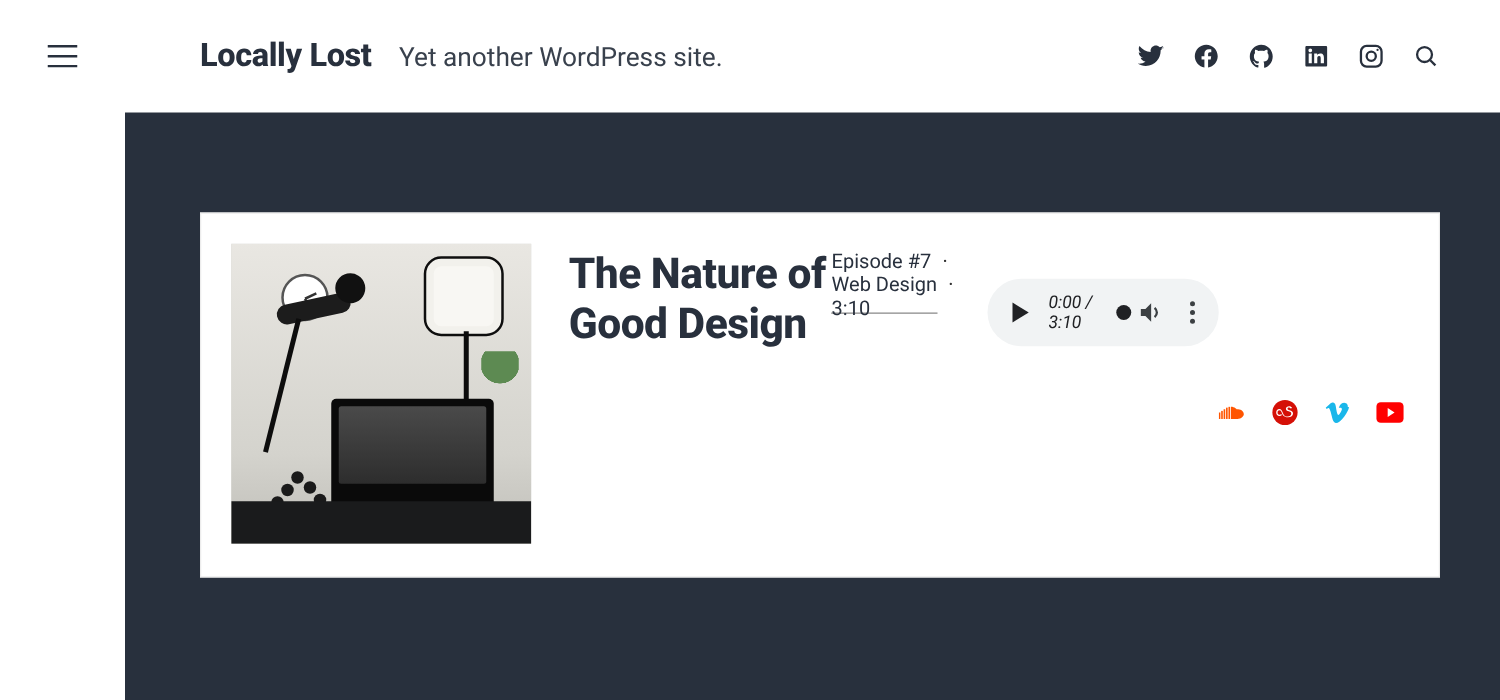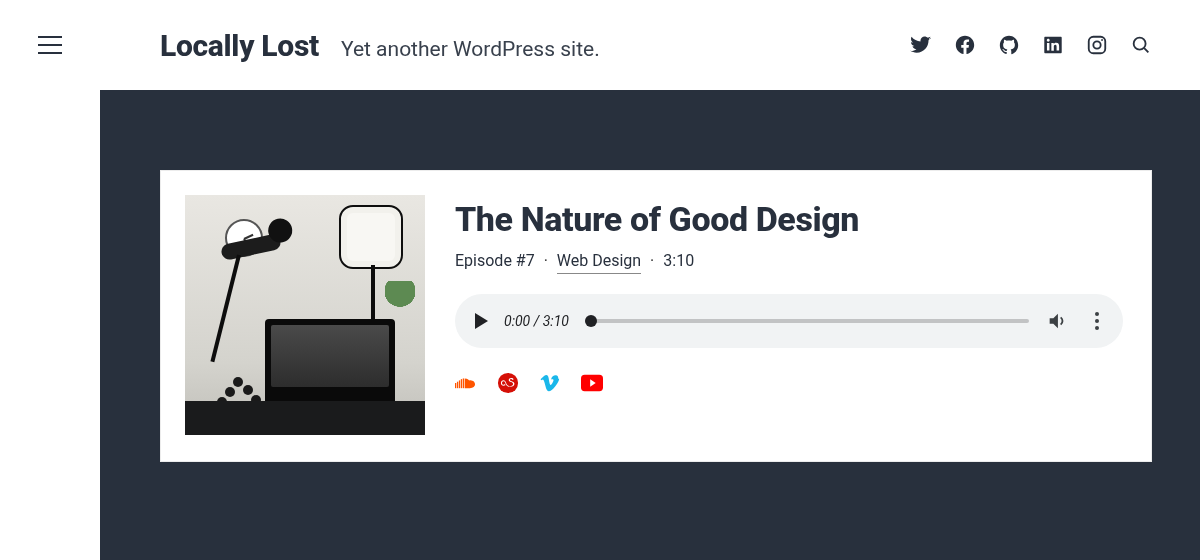--- a/index.html
+++ b/index.html
@@ -13,21 +13,21 @@
   .header{
     position:absolute;left:0;top:0;width:1200px;height:90px;
     background:#fff;display:flex;align-items:center;
   }
   .menu-btn{
     width:100px;height:90px;display:flex;align-items:center;justify-content:center;
     cursor:pointer;
   }
   .menu-btn svg{vertical-align:middle}
   .brand{margin-left:60px;display:flex;align-items:baseline}
-  .site-title{font-size:30px;font-weight:800;letter-spacing:-.3px}
+  .site-title{font-size:26px;font-weight:800;letter-spacing:-.3px}
   .tagline{margin-left:22px;font-size:21px;color:#39414d}
 
   .social{margin-left:auto;margin-right:48px;display:flex;align-items:center;gap:22px}
   .social a,.social span{display:inline-flex;width:22px;height:22px;align-items:center;justify-content:center;color:#28303d}
   .social svg{display:block}
 
   
   .left-rail{
     position:absolute;left:0;top:0;width:100px;height:560px;background:#fff;
   }
@@ -60,24 +60,24 @@
   .thumb .gorilla i:nth-child(4){left:28px;bottom:30px}
   .thumb .gorilla i:nth-child(5){left:38px;bottom:22px}
   .thumb .gorilla i:nth-child(6){left:46px;bottom:12px}
   .thumb .gorilla i:nth-child(7){left:54px;bottom:2px}
   .thumb .laptop{position:absolute;right:30px;bottom:30px;width:130px;height:86px;background:#0a0a0a;border-radius:4px}
   .thumb .laptop:before{content:"";position:absolute;inset:6px 6px 18px 6px;background:linear-gradient(180deg,#4a4a4a,#2d2d2d);border-radius:2px}
   .thumb .laptop:after{content:"";position:absolute;left:-8px;right:-8px;bottom:-8px;height:10px;background:#8b8b8b;border-radius:0 0 6px 6px}
   .thumb .desk{position:absolute;left:0;right:0;bottom:0;height:34px;background:#1a1b1c}
   .thumb .plant{position:absolute;right:10px;bottom:120px;width:30px;height:34px;background:radial-gradient(circle at 50% 30%,#5d8a52 0 55%,transparent 56%)}
 
-  .content{padding:28px 28px 24px 6px;flex:1;display:flex;flex-direction:column}
+  .content{padding:28px 28px 24px 6px;flex:1;display:flex;flex-direction:row}
   .ep-title{margin:0 0 12px 0;font-size:34px;font-weight:800;letter-spacing:-.4px;color:#28303d}
   .meta{font-size:16px;color:#28303d}
-  .meta .category{border-bottom:1px solid #888;padding-bottom:3px;cursor:pointer}
+  .meta .category{border-bottom:1px solid #888;padding-bottom:13px;cursor:pointer}
   .dot{padding:0 5px;color:#333}
 
   
   .player{
     margin-top:24px;height:54px;border-radius:28px;background:#f1f3f4;
     display:flex;align-items:center;padding:0 14px;gap:16px;font-style:italic;
   }
   .play{width:0;height:0;border-left:13px solid #202124;border-top:8px solid transparent;border-bottom:8px solid transparent;cursor:pointer;margin-left:6px}
   .time{font-size:14px;color:#202124}
   .track{flex:1;height:4px;background:#c2c3c4;border-radius:2px;position:relative}

